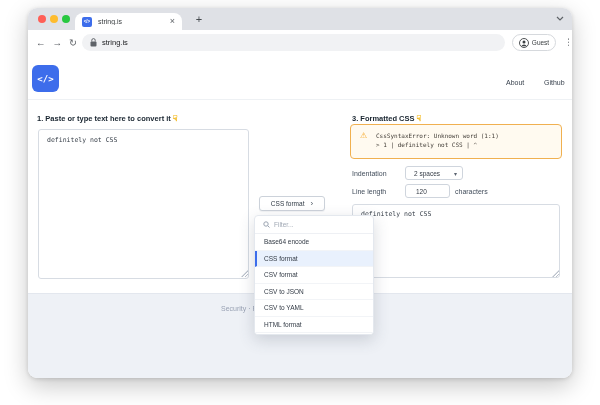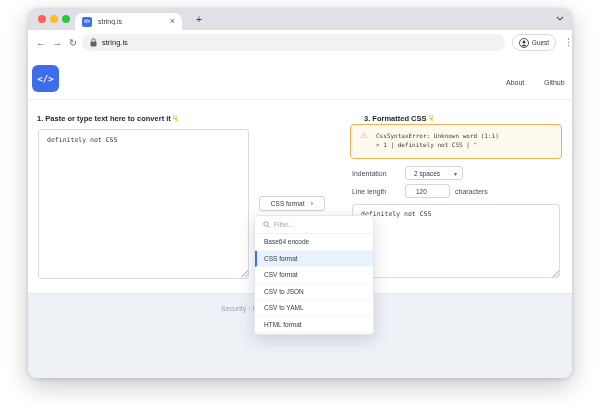--- a/index.html
+++ b/index.html
@@ -156,21 +156,21 @@
   </div>
 
   <div class="main">
 
     <div class="panel-heading" style="left:9px; top:14px;">
       <span>1. Paste or type text here to convert it</span><span class="pointer">☟</span>
     </div>
     <textarea class="ta-left" style="">definitely not CSS</textarea>
     <span class="grip left-ta"></span>
 
-    <div class="panel-heading" style="left:336px; top:14px;">
+    <div class="panel-heading" style="left:324px; top:14px;">
       <span>3. Formatted CSS</span><span class="pointer">☟</span>
     </div>
 
     <div class="errorbox">
       <span class="warn">⚠</span>
       <div class="errlines"><span>CssSyntaxError: Unknown word (1:1)</span><br><span>&gt; 1 | definitely not CSS | ^</span></div>
     </div>
 
     <span class="ctl-label" style="left:324px; top:70px;">Indentation</span>
     <div class="select">

